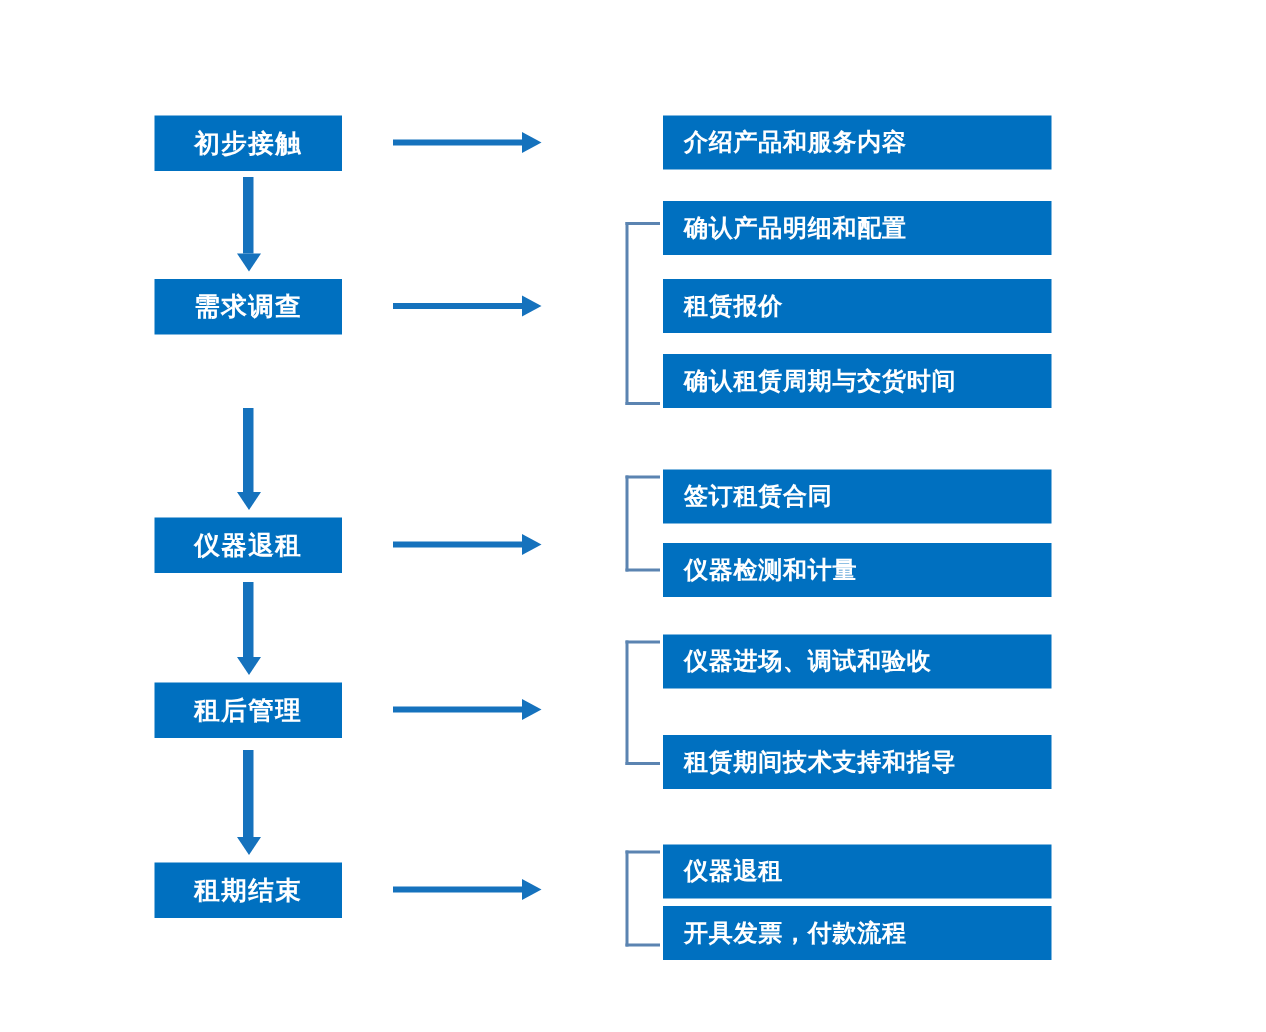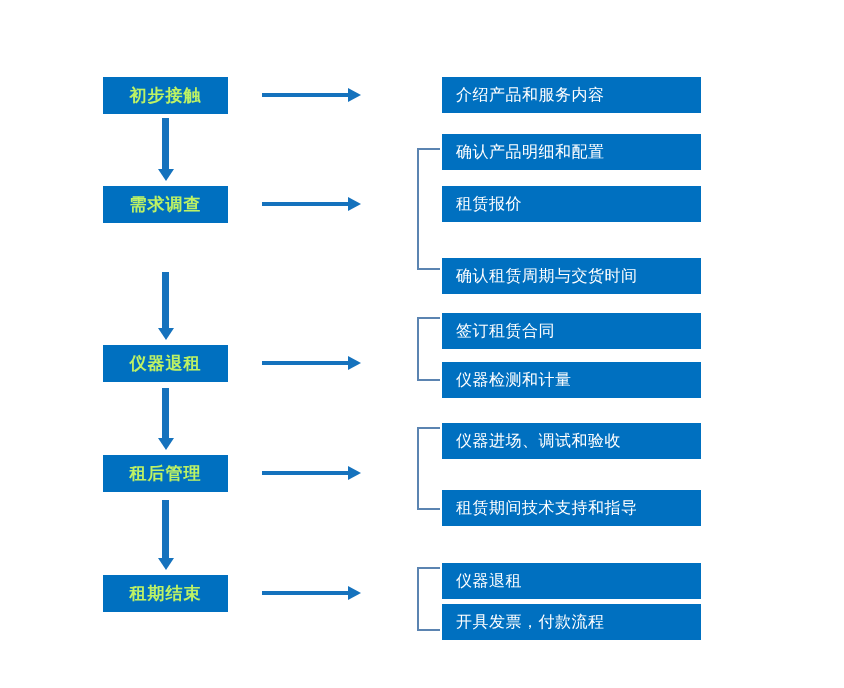--- a/index.html
+++ b/index.html
@@ -36,41 +36,41 @@
     letter-spacing: 0.5px;
   }
 
   
   .stage-box {
     position: absolute;
     left: 103px;
     width: 125px;
     height: 37px;
     background: #0070c0;
-    color: #bef264;
+    color: #ffffff;
     display: flex;
     align-items: center;
     justify-content: center;
     font-size: 17px;
     font-weight: bold;
     letter-spacing: 1px;
   }
 
   
   .detail-box {
     position: absolute;
     left: 442px;
     width: 259px;
     height: 36px;
     background: #0070c0;
     color: #ffffff;
     display: flex;
     align-items: center;
     font-size: 16px;
-    font-weight: normal;
+    font-weight: bold;
     padding-left: 14px;
     box-sizing: border-box;
     letter-spacing: 0.5px;
   }
 
   
   .h-arrow {
     position: absolute;
     left: 262px;
     width: 99px;
@@ -181,21 +181,21 @@
 
   <div class="bracket" style="top:148px; height:122px;"></div>
   <div class="bracket" style="top:317px; height:64px;"></div>
   <div class="bracket" style="top:427px; height:83px;"></div>
   <div class="bracket" style="top:567px; height:64px;"></div>
 
   <div class="detail-box" style="top:77px;">介绍产品和服务内容</div>
 
   <div class="detail-box" style="top:134px;">确认产品明细和配置</div>
   <div class="detail-box" style="top:186px;">租赁报价</div>
-  <div class="detail-box" style="top:258px;">确认租赁周期与交货时间</div>
+  <div class="detail-box" style="top:236px;">确认租赁周期与交货时间</div>
 
   <div class="detail-box" style="top:313px;">签订租赁合同</div>
   <div class="detail-box" style="top:362px;">仪器检测和计量</div>
 
   <div class="detail-box" style="top:423px;">仪器进场、调试和验收</div>
   <div class="detail-box" style="top:490px;">租赁期间技术支持和指导</div>
 
   <div class="detail-box" style="top:563px;">仪器退租</div>
   <div class="detail-box" style="top:604px;">开具发票，付款流程</div>
 

